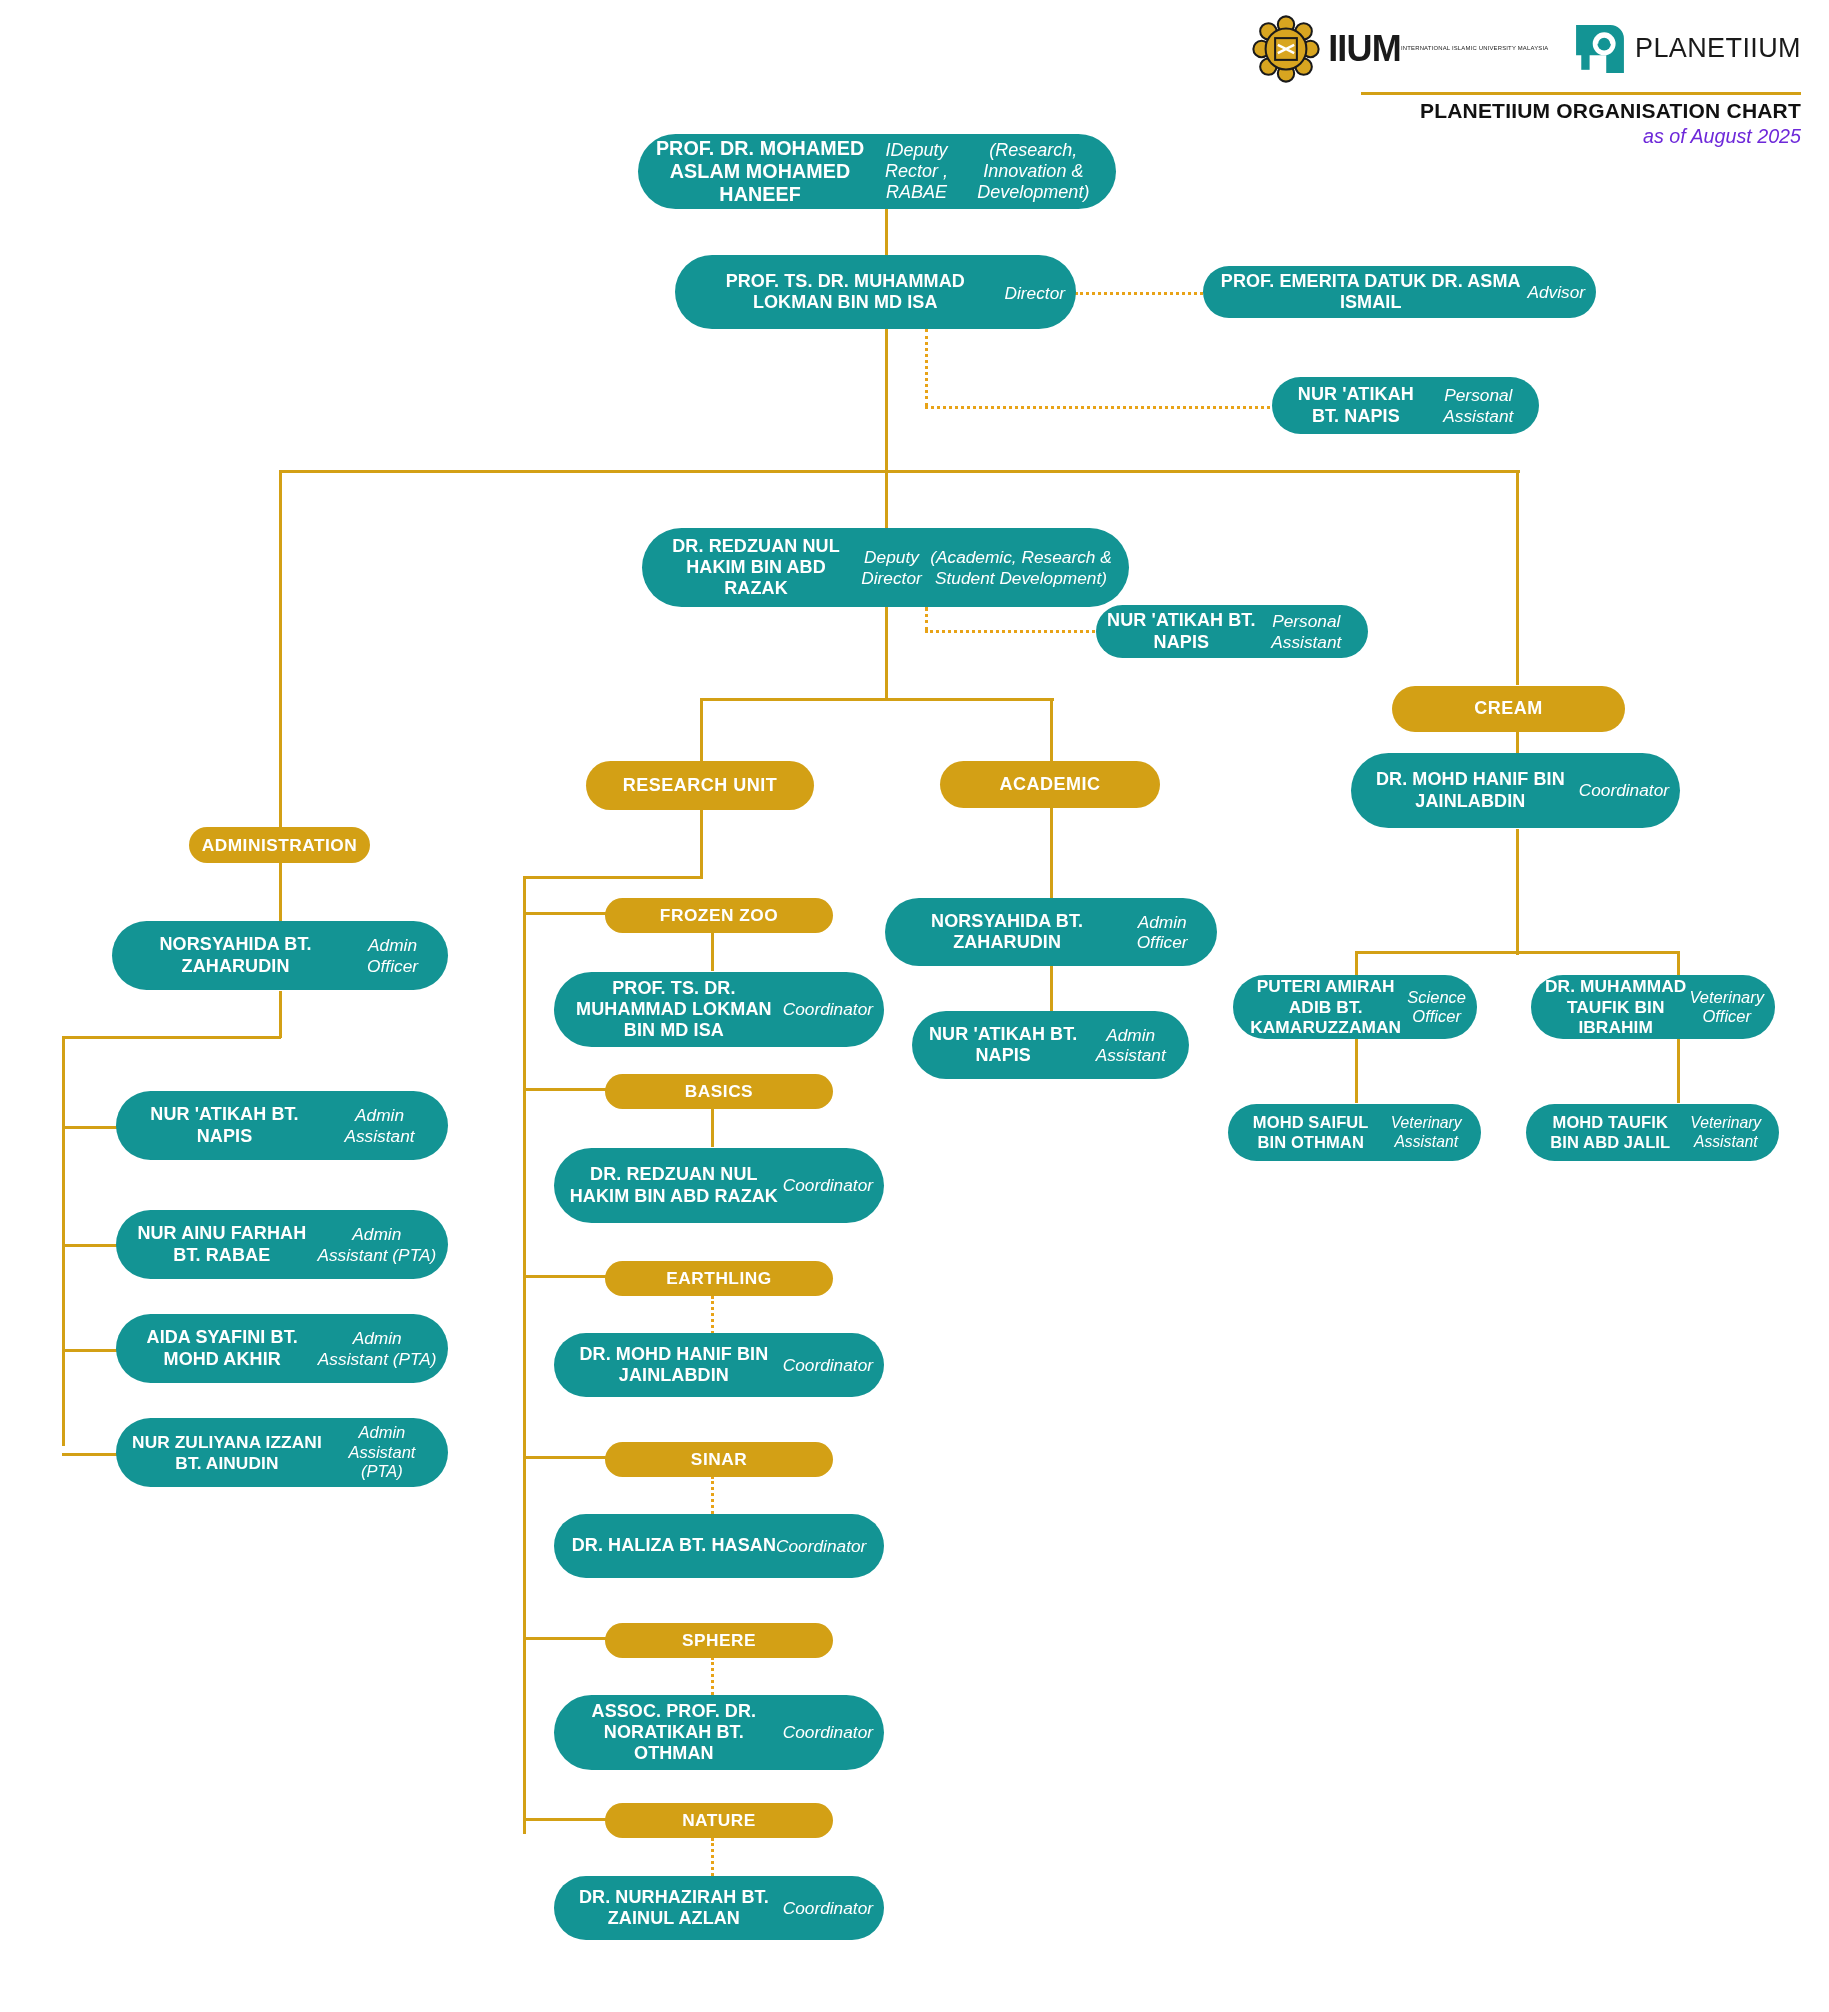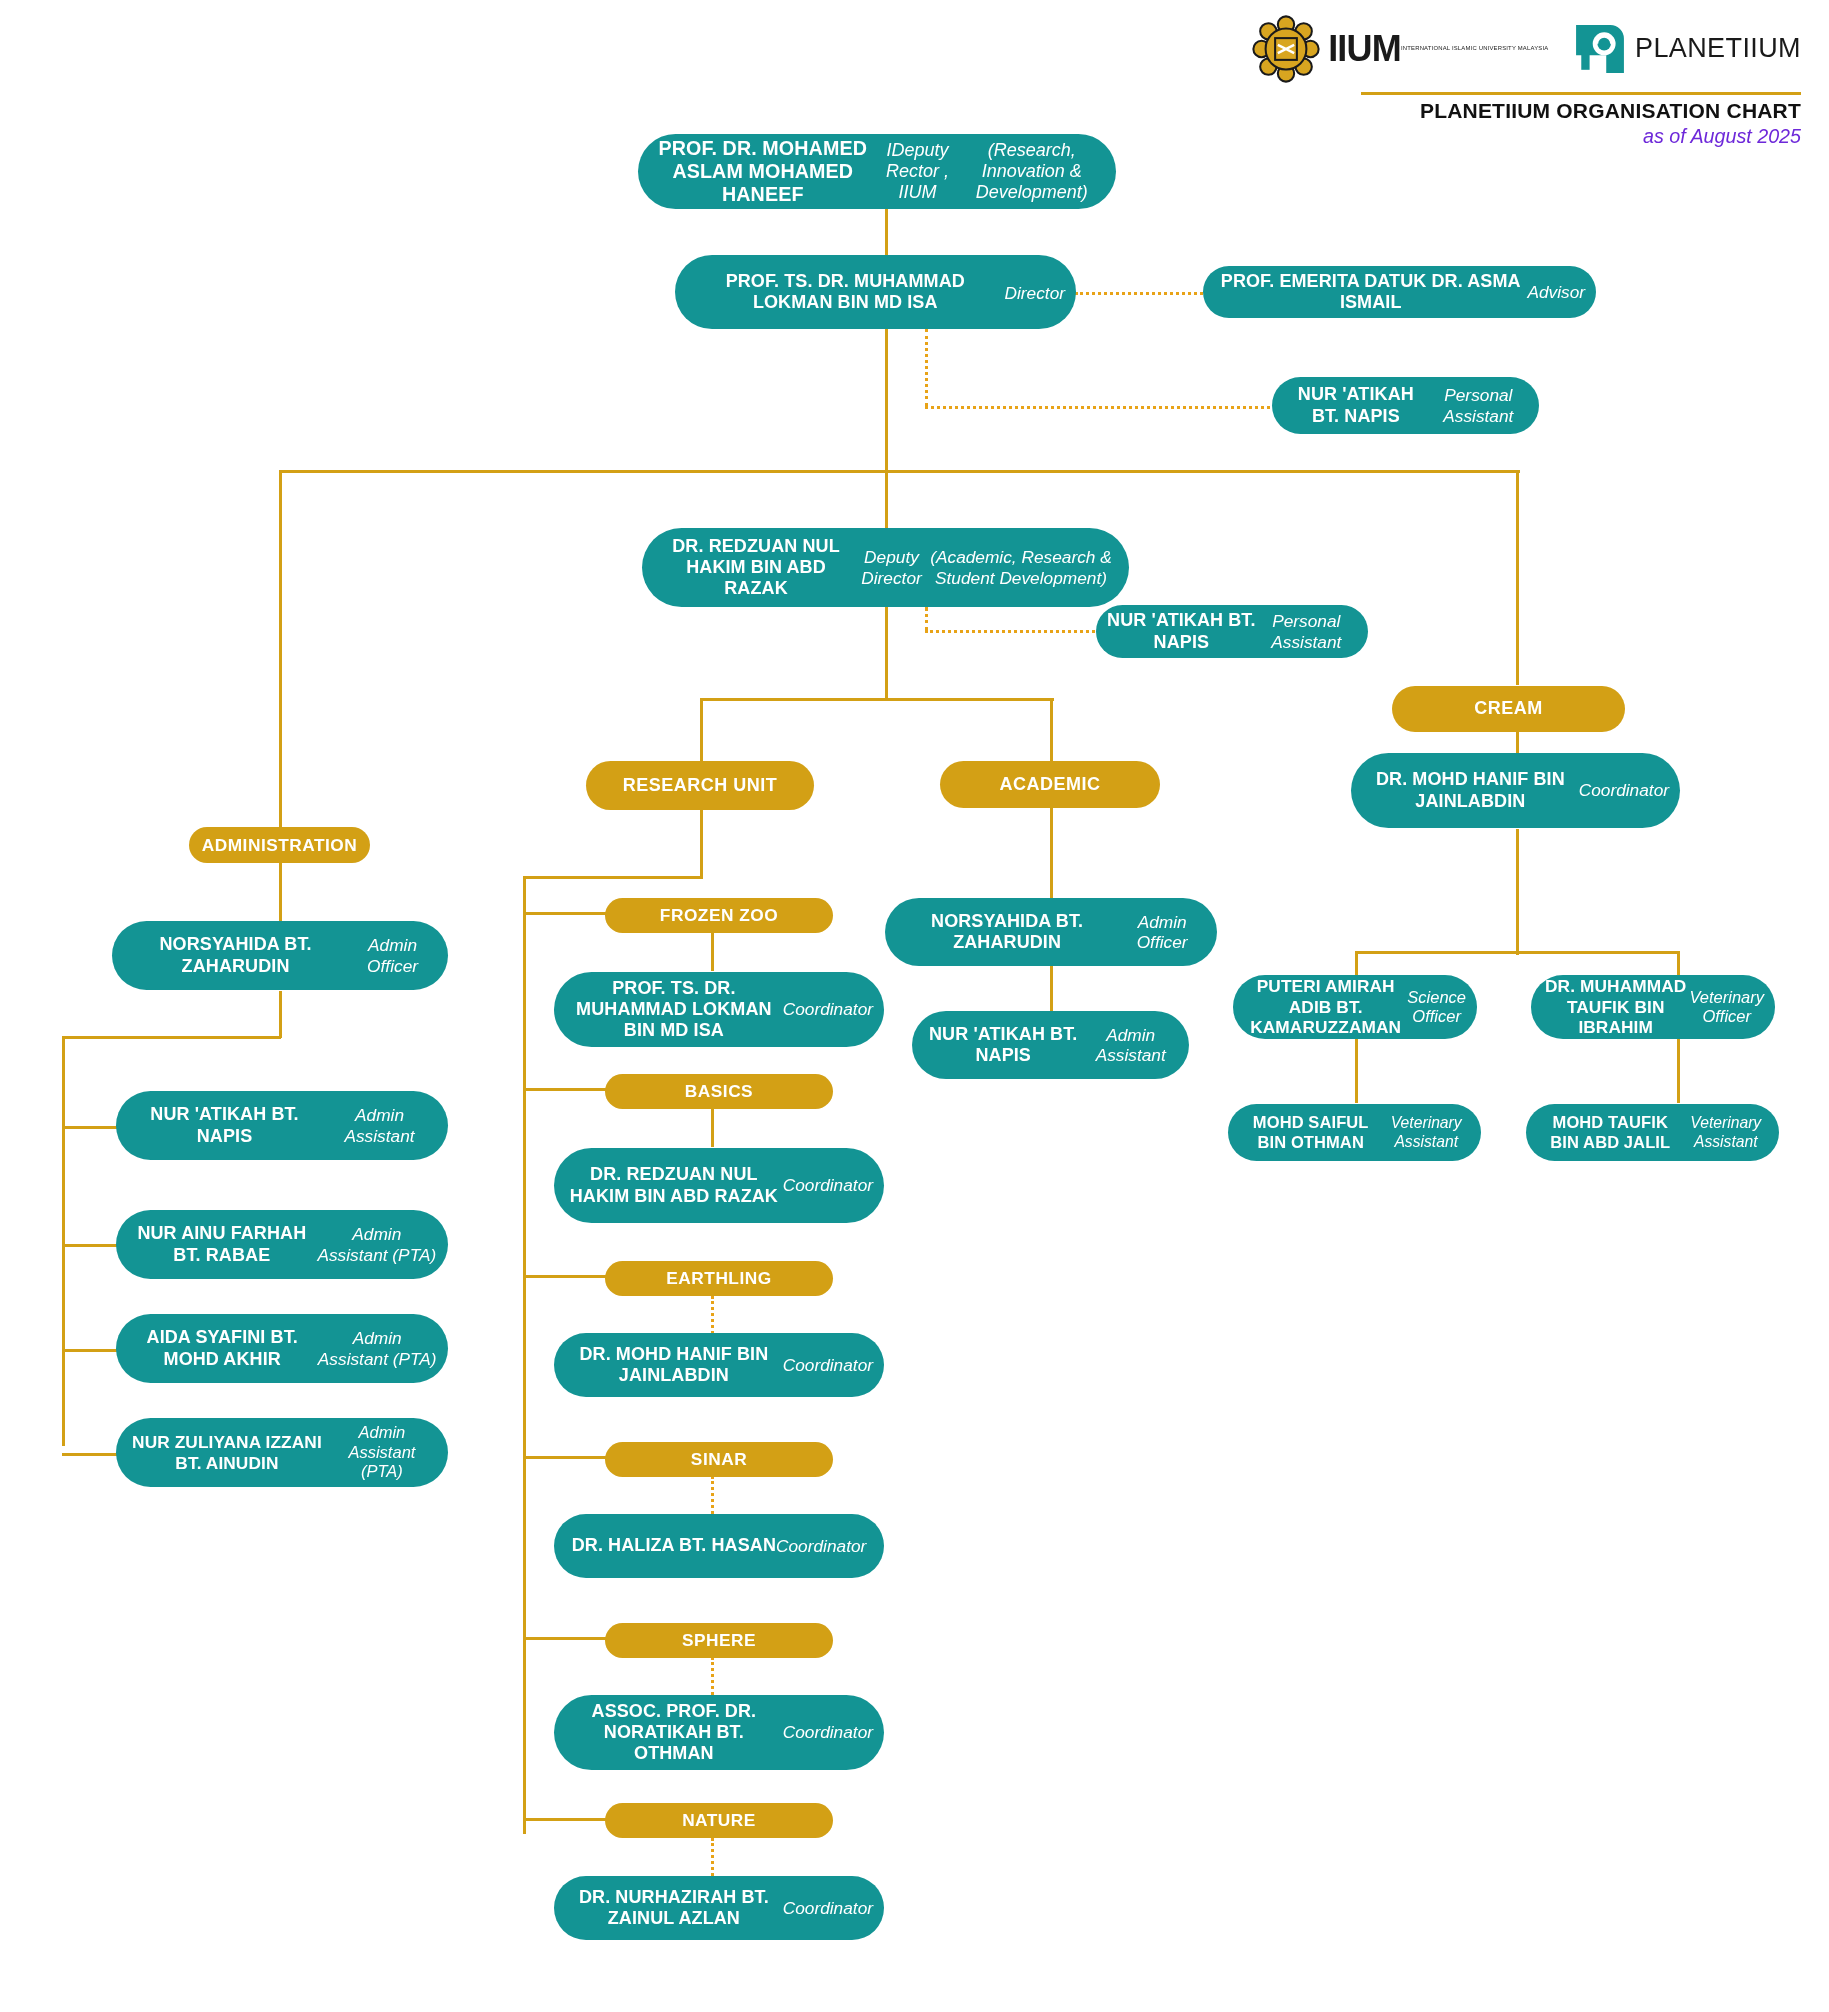--- a/index.html
+++ b/index.html
@@ -152,21 +152,21 @@
   <div class="ln lnv" style="left:1516px;top:715px;height:38px;"></div>
   <div class="ln lnv" style="left:1516px;top:829px;height:126px;"></div>
   <div class="ln lnh" style="left:1355px;top:951px;width:325px;"></div>
   <div class="ln lnv" style="left:1355px;top:951px;height:23.6px;"></div>
   <div class="ln lnv" style="left:1677px;top:951px;height:23.6px;"></div>
   <div class="ln lnv" style="left:1355px;top:1039px;height:64px;"></div>
   <div class="ln lnv" style="left:1677px;top:1039px;height:64px;"></div>
 
   <div class="node teal s28" style="left:638px;top:134px;width:478px;height:75px;">
     <div class="nm">PROF. DR. MOHAMED ASLAM MOHAMED HANEEF</div>
-    <div class="rl">IDeputy Rector , IIUM</div>
+    <div class="rl">IDeputy Rector , RABAE</div>
     <div class="rl">(Research, Innovation &amp; Development)</div>
   </div>
 
   <div class="node teal s24" style="left:675px;top:255px;width:401px;height:74px;">
     <div class="nm">PROF. TS. DR. MUHAMMAD LOKMAN BIN MD ISA</div>
     <div class="rl" style="margin-top:3.1px;">Director</div>
   </div>
 
   <div class="node teal s24" style="left:1203px;top:266px;width:393px;height:52px;">
     <div class="nm">PROF. EMERITA DATUK DR. ASMA ISMAIL</div>

